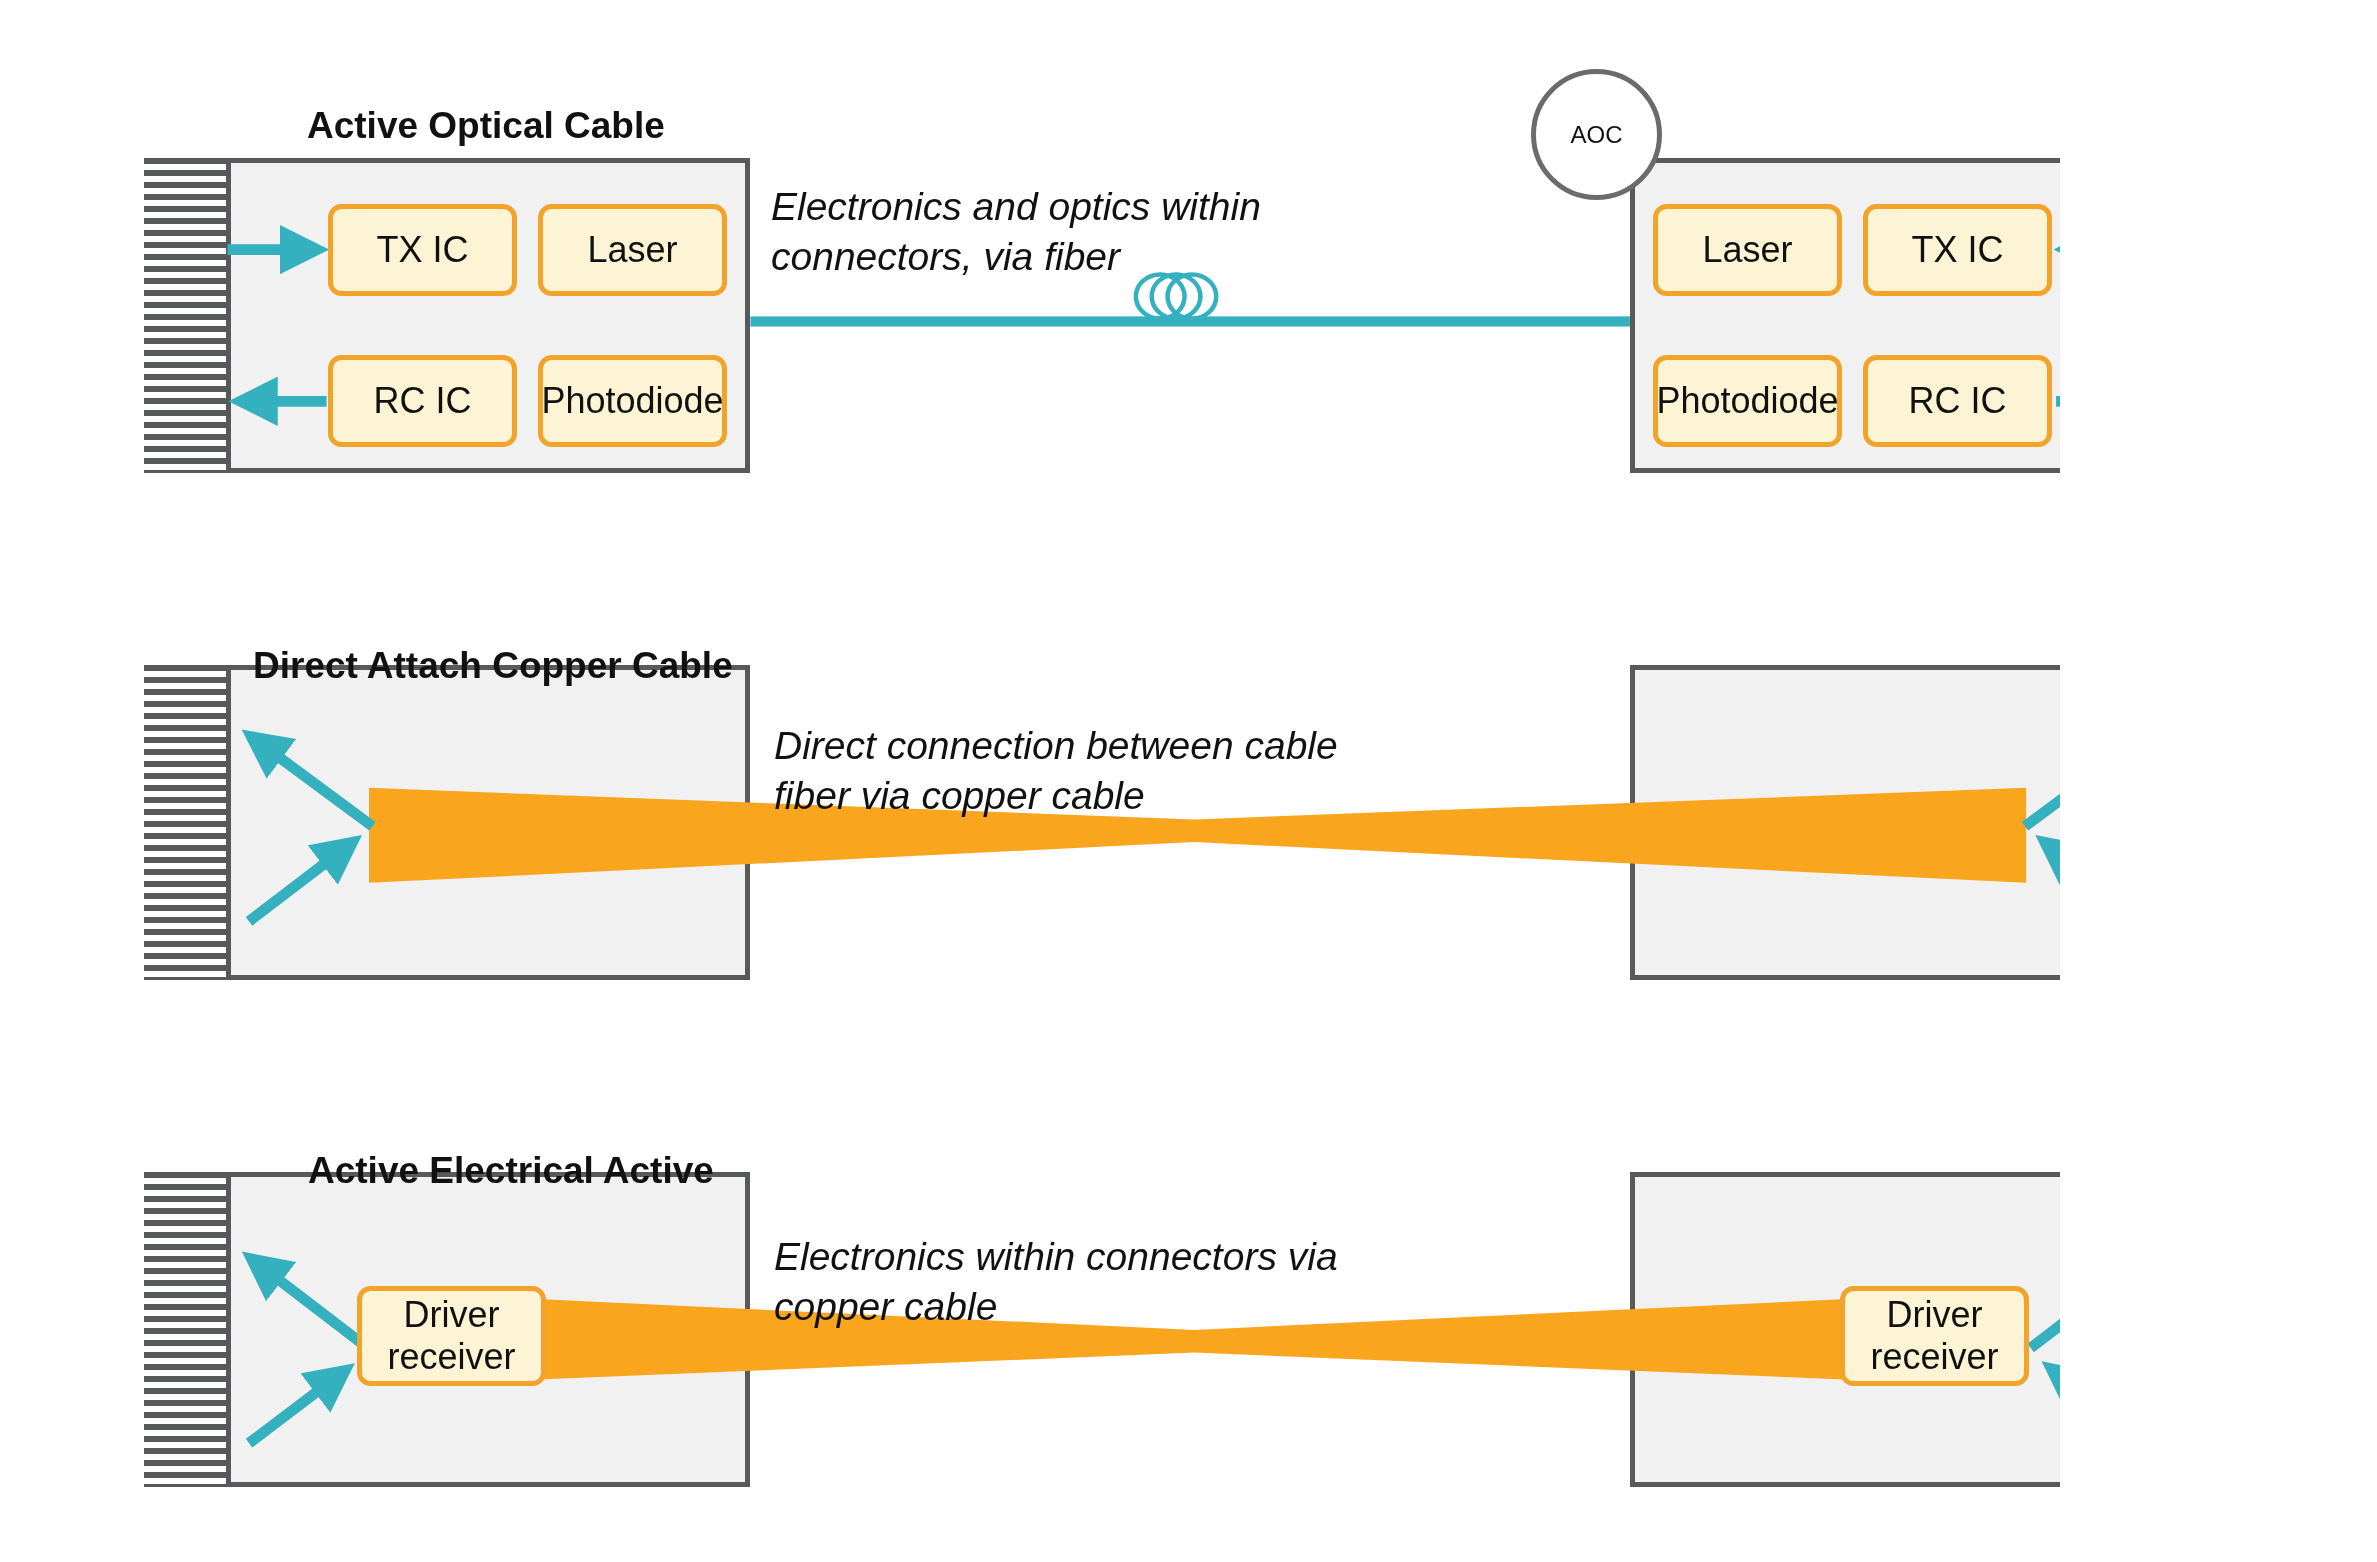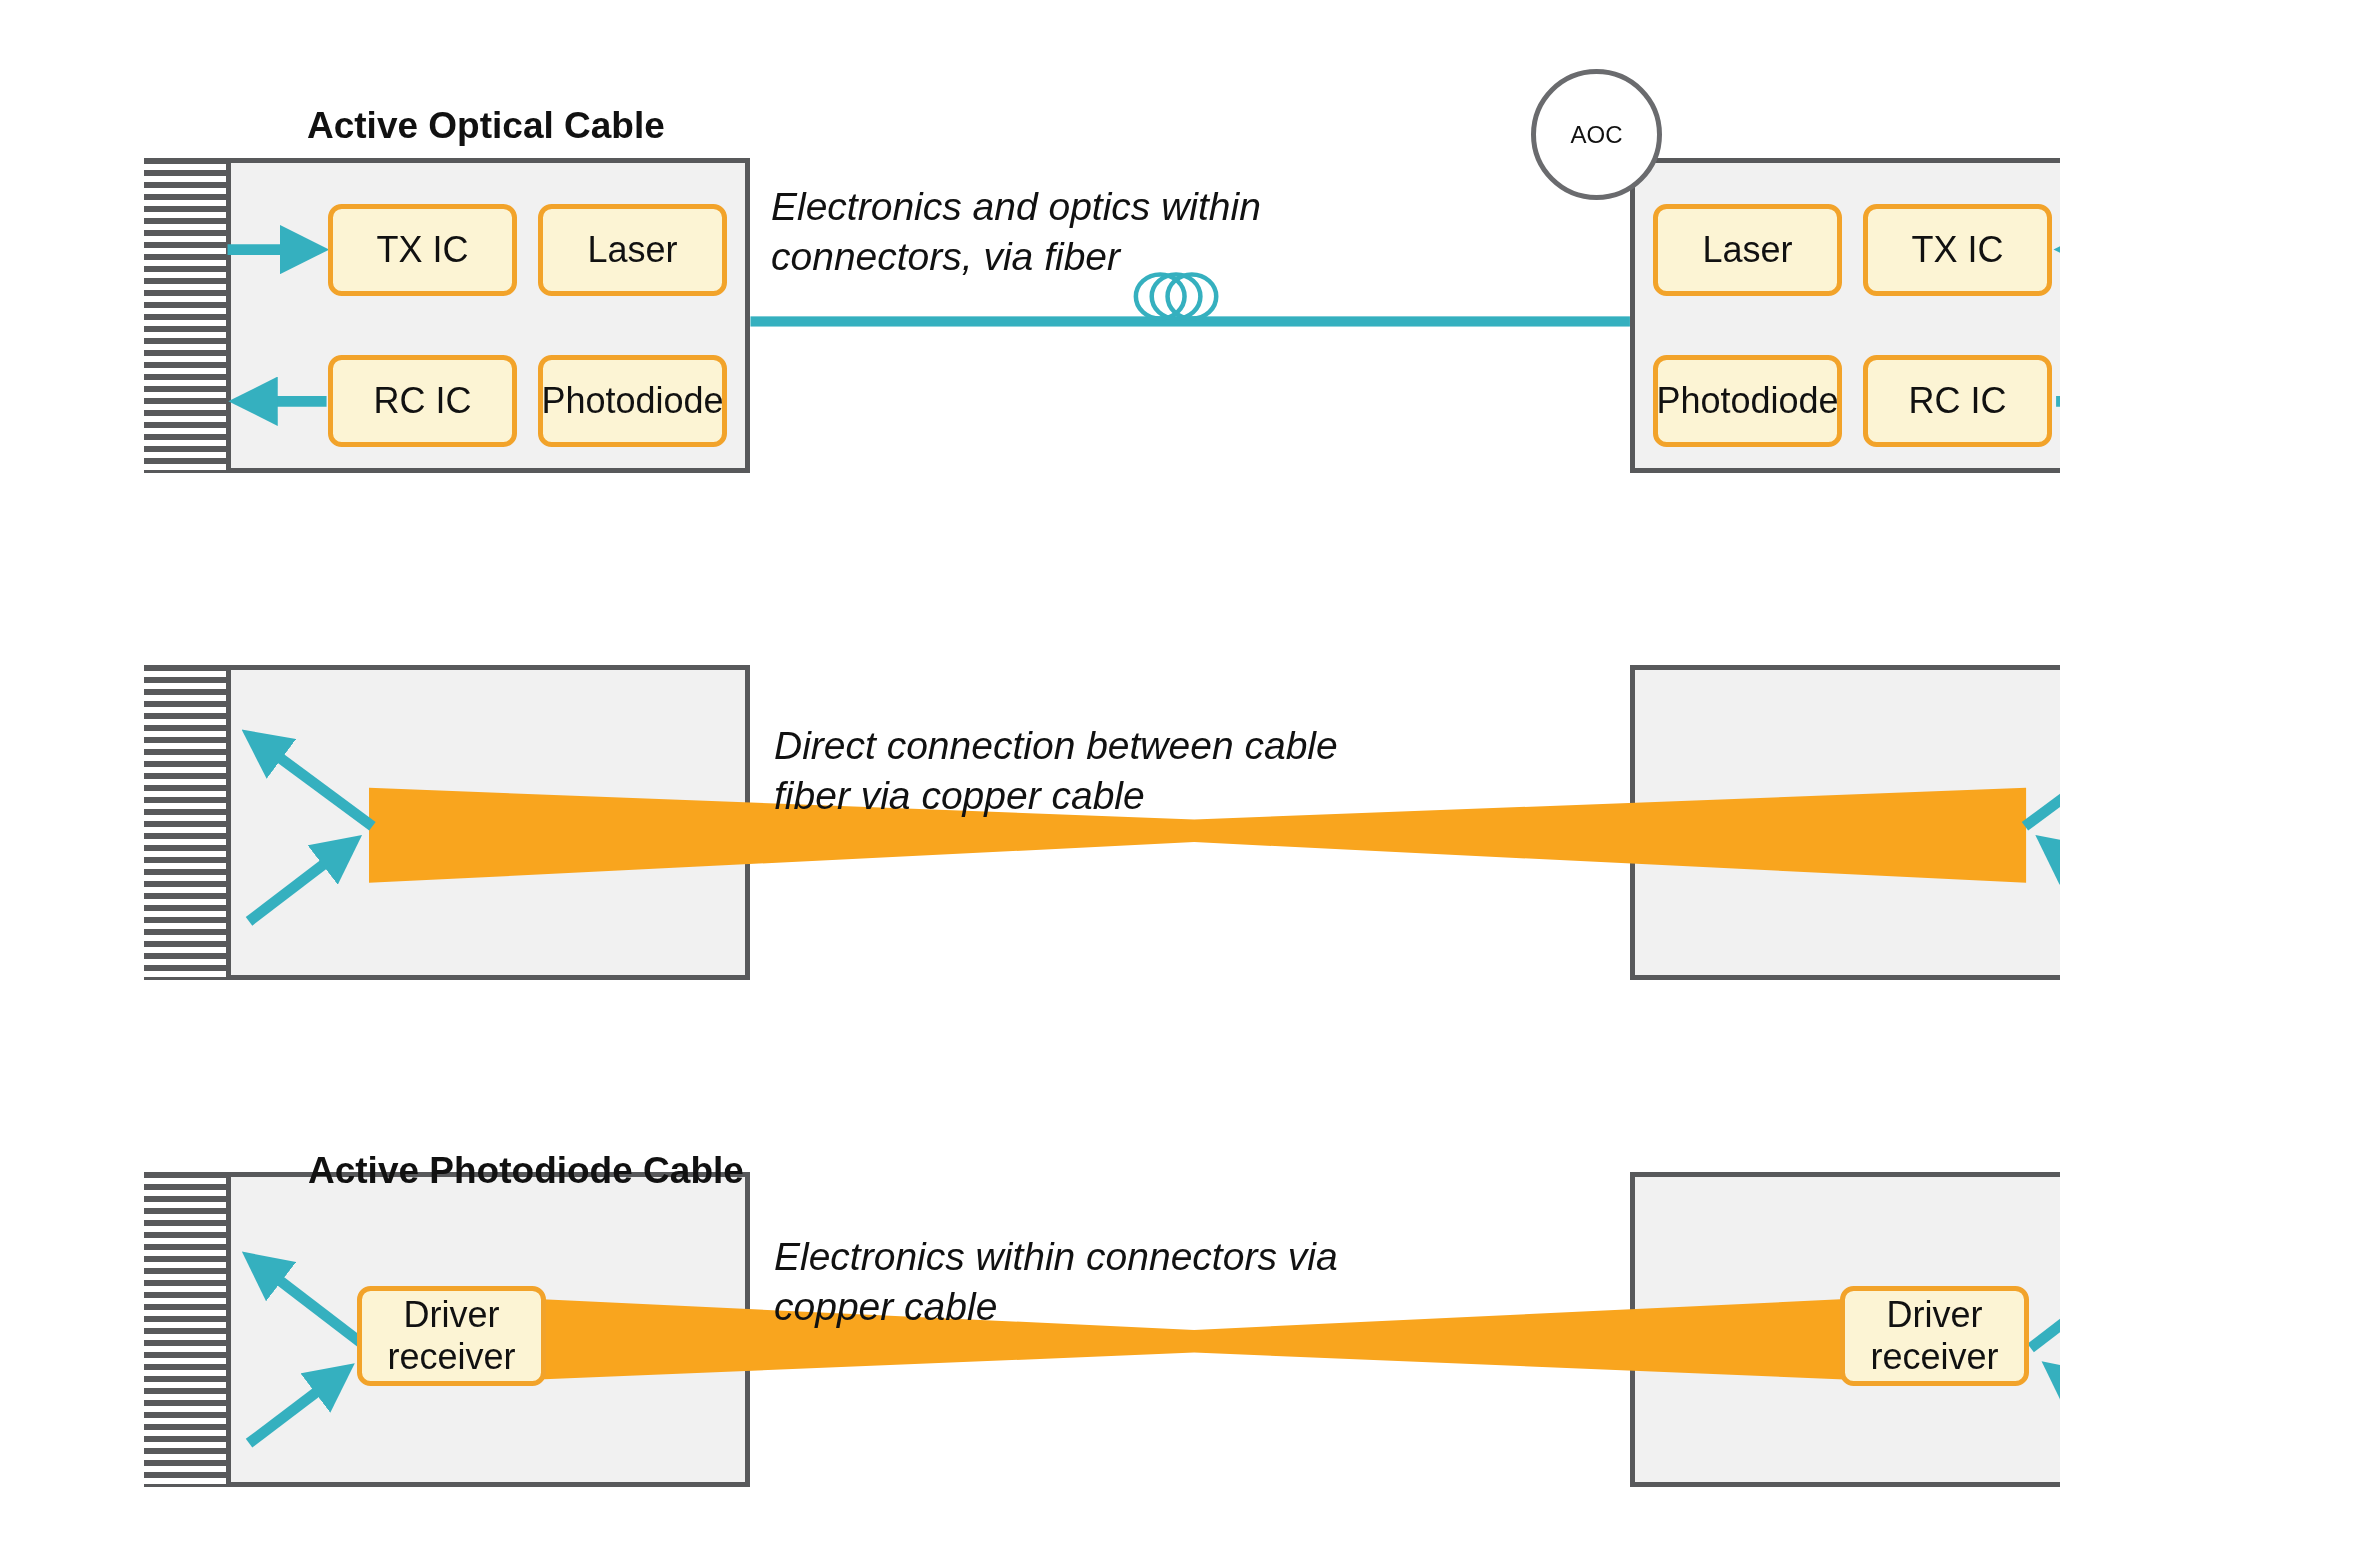--- a/index.html
+++ b/index.html
@@ -155,24 +155,25 @@
   <div class="comp-box z3" style="left:328px; top:204px; width:189px; height:92px;">TX IC</div>
   <div class="comp-box z3" style="left:538px; top:204px; width:189px; height:92px;">Laser</div>
   <div class="comp-box z3" style="left:328px; top:355px; width:189px; height:92px;">RC IC</div>
   <div class="comp-box z3" style="left:538px; top:355px; width:189px; height:92px;">Photodiode</div>
 
   <div class="comp-box z3" style="left:1653px; top:204px; width:189px; height:92px;">Laser</div>
   <div class="comp-box z3" style="left:1863px; top:204px; width:189px; height:92px;">TX IC</div>
   <div class="comp-box z3" style="left:1653px; top:355px; width:189px; height:92px;">Photodiode</div>
   <div class="comp-box z3" style="left:1863px; top:355px; width:189px; height:92px;">RC IC</div>
 
+  <div class="title z3" style="left:253px; top:645px;">Direct Attach Copper Cable</div>
   <div class="desc z3" style="left:774px; top:721px;">Direct connection between cable
 fiber via copper cable</div>
 
-  <div class="title z3" style="left:308px; top:1150px;">Active Photodiode Cable</div>
+  <div class="title z3" style="left:308px; top:1150px;">Active Electrical Active</div>
   <div class="desc z3" style="left:774px; top:1232px;">Electronics within connectors via
 copper cable</div>
 
   <div class="comp-box z3" style="left:357px; top:1286px; width:189px; height:100px;">Driver
 receiver</div>
   <div class="comp-box z3" style="left:1840px; top:1286px; width:189px; height:100px;">Driver
 receiver</div>
 
   <div class="figure-label z3">g103207</div>
 

